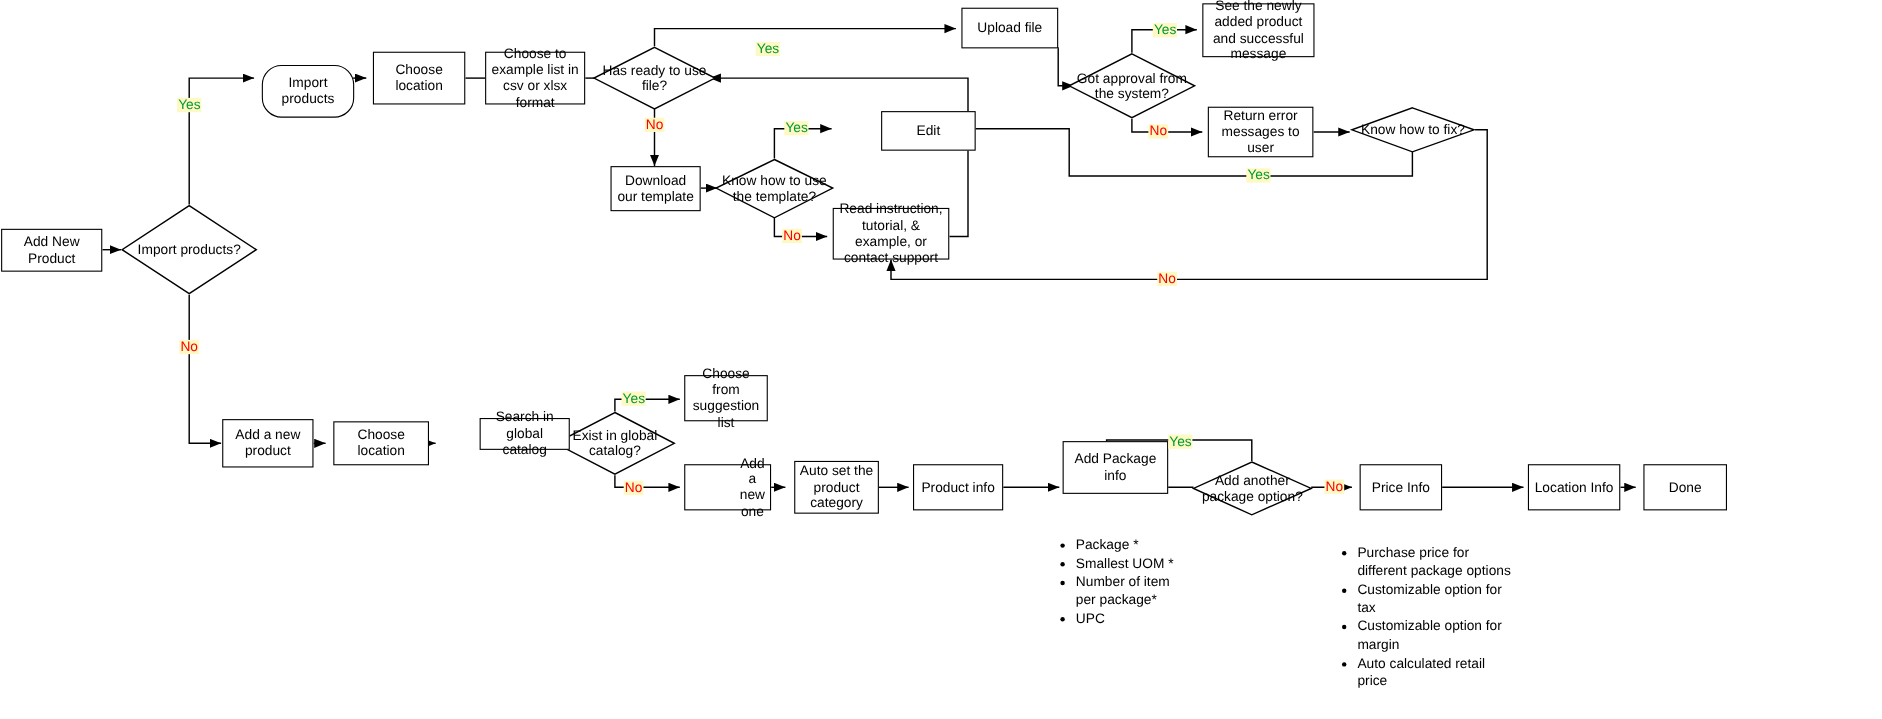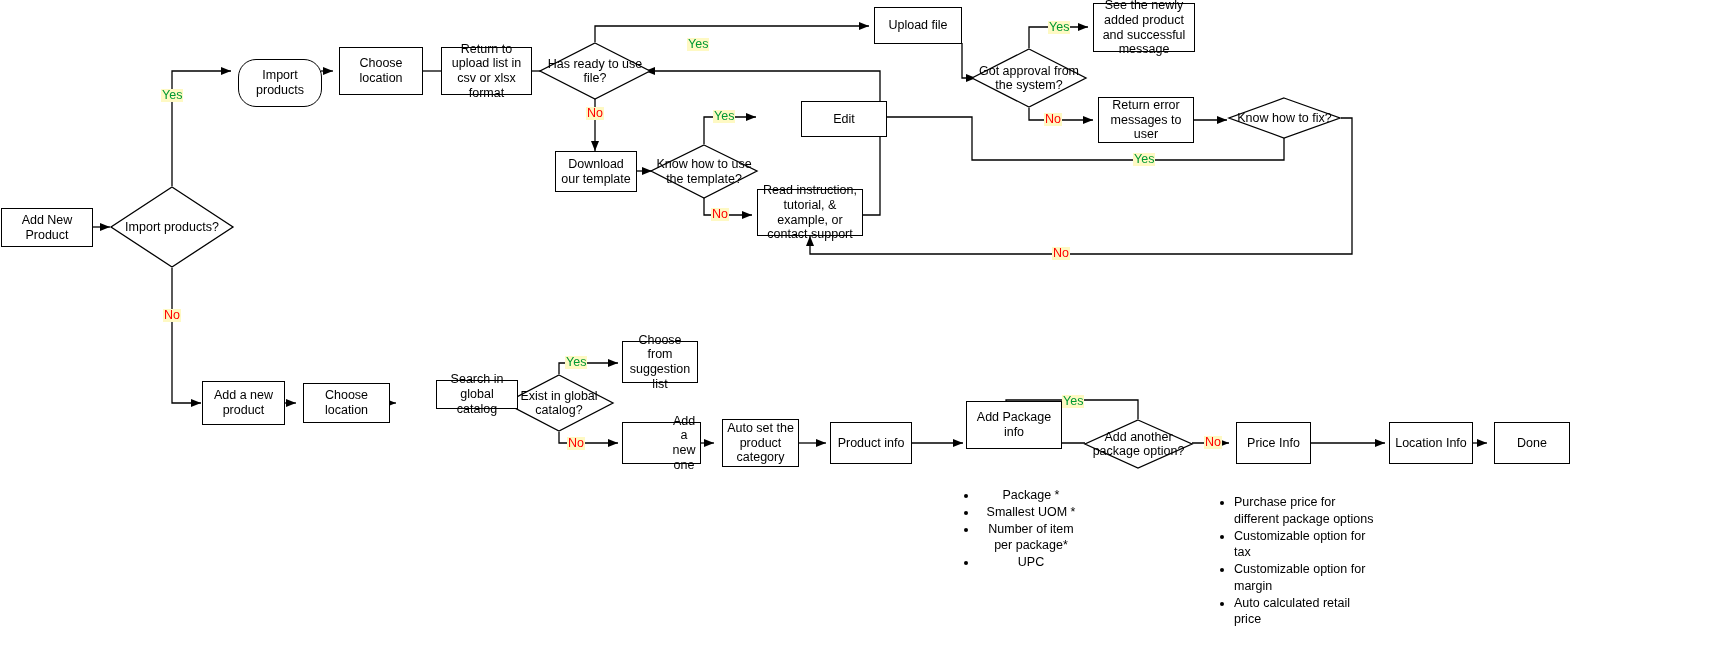--- a/index.html
+++ b/index.html
@@ -171,21 +171,21 @@
 
   <div class="diamond-wrap" style="left:110px;top:186px;width:124px;height:82px;">
     <svg width="124" height="82" viewBox="0 0 124 82">
         <polygon points="62,1 123,41 62,81 1,41" fill="#ffffff" stroke="#000000" stroke-width="1.3"></polygon>
       </svg>
     <div class="diamond-label">Import products?</div>
   </div>
 
   <div class="node" style="left:238px;top:59px;width:84px;height:48px;border-radius:18px;">Import products</div>
   <div class="node" style="left:339px;top:47px;width:84px;height:48px;">Choose location</div>
-  <div class="node" style="left:441px;top:47px;width:91px;height:48px;">Return to upload list in csv or xlsx format</div>
+  <div class="node" style="left:441px;top:47px;width:91px;height:48px;">Choose to example list in csv or xlsx format</div>
 
   <div class="diamond-wrap" style="left:539px;top:42px;width:112px;height:58px;">
     <svg width="112" height="58" viewBox="0 0 112 58">
         <polygon points="56,1 111,29 56,57 1,29" fill="#ffffff" stroke="#000000" stroke-width="1.3"></polygon>
       </svg>
     <div class="diamond-label">Has ready to use file?</div>
   </div>
 
   <div class="node" style="left:874px;top:7px;width:88px;height:37px;">Upload file</div>
 
@@ -255,21 +255,21 @@
   <div class="edge-label lbl-yes" style="left:1133px;top:153px;">Yes</div>
   <div class="edge-label lbl-no" style="left:1052px;top:247px;">No</div>
   <div class="edge-label lbl-yes" style="left:713px;top:110px;">Yes</div>
   <div class="edge-label lbl-no" style="left:711px;top:208px;">No</div>
   <div class="edge-label lbl-yes" style="left:565px;top:356px;">Yes</div>
   <div class="edge-label lbl-no" style="left:567px;top:437px;">No</div>
   <div class="edge-label lbl-yes" style="left:1062px;top:395px;">Yes</div>
   <div class="edge-label lbl-no" style="left:1204px;top:436px;">No</div>
 
 
-  <div class="bullets" style="left:962px;top:487px;width:122px;text-align:center;">
+  <div class="bullets" style="left:962px;top:487px;width:122px;">
     <ul>
       <li>Package *</li>
       <li>Smallest UOM *</li>
       <li>Number of item per package*</li>
       <li>UPC</li>
     </ul>
   </div>
 
   <div class="bullets" style="left:1218px;top:494px;width:160px;">
     <ul>

